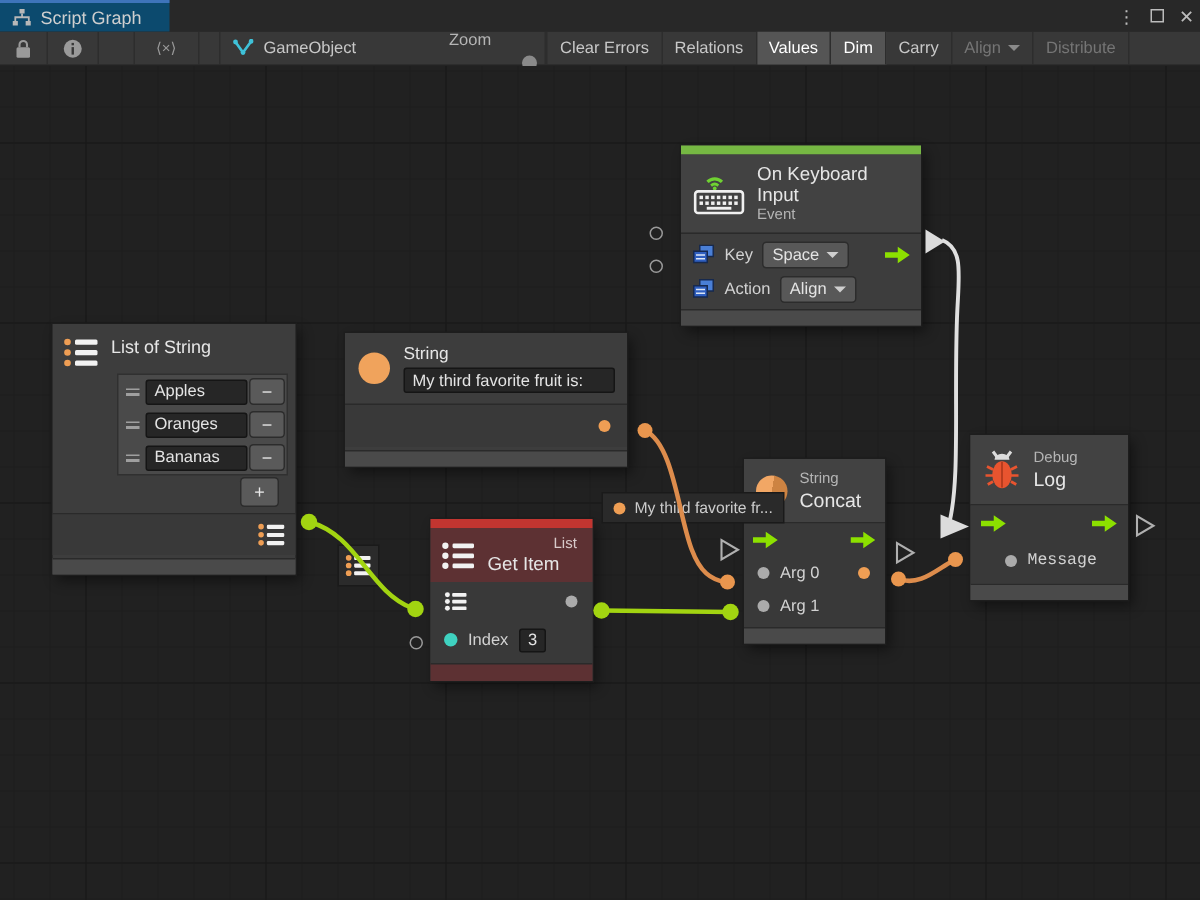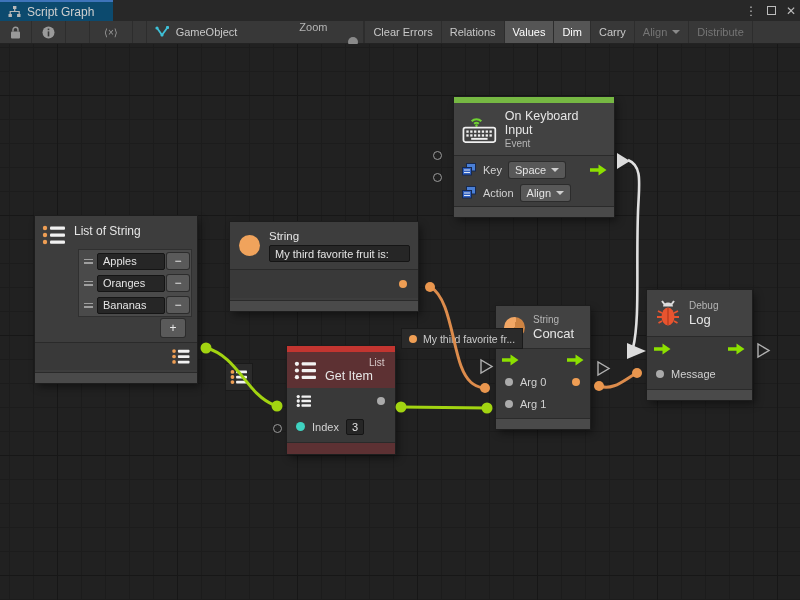--- a/index.html
+++ b/index.html
@@ -400,21 +400,21 @@
       <div class="divider"></div>
       <div style="background:#393939;">
         <div class="nrow" style="height:24px; padding:0 7px;">
           <svg class="flow-arrow" viewBox="0 0 17 12">
               <path d="M0 4.2 h8.5 V0.5 L16.5 6 L8.5 11.5 V7.8 H0 z" fill="#8ce000"></path>
             </svg>
           <svg class="flow-arrow" viewBox="0 0 17 12" style="position:absolute; right:7px;">
               <path d="M0 4.2 h8.5 V0.5 L16.5 6 L8.5 11.5 V7.8 H0 z" fill="#8ce000"></path>
             </svg>
         </div>
-        <div class="nrow" style="height:25px; padding:0 9px;">
+        <div class="nrow" style="height:25px; padding:0 23px;font-family:Liberation Mono, monospace;">
           <span class="dot gray"></span>
           <span style="color:#d2d2d2;">Message</span>
         </div>
         <div style="height:3px;"></div>
       </div>
       <div class="nfooter" style="margin-top:0;"></div>
     </div>
 
     <div class="icon-box" style="left:226px; top:320px;">
       <svg width="18" height="16" viewBox="0 0 24 22">

